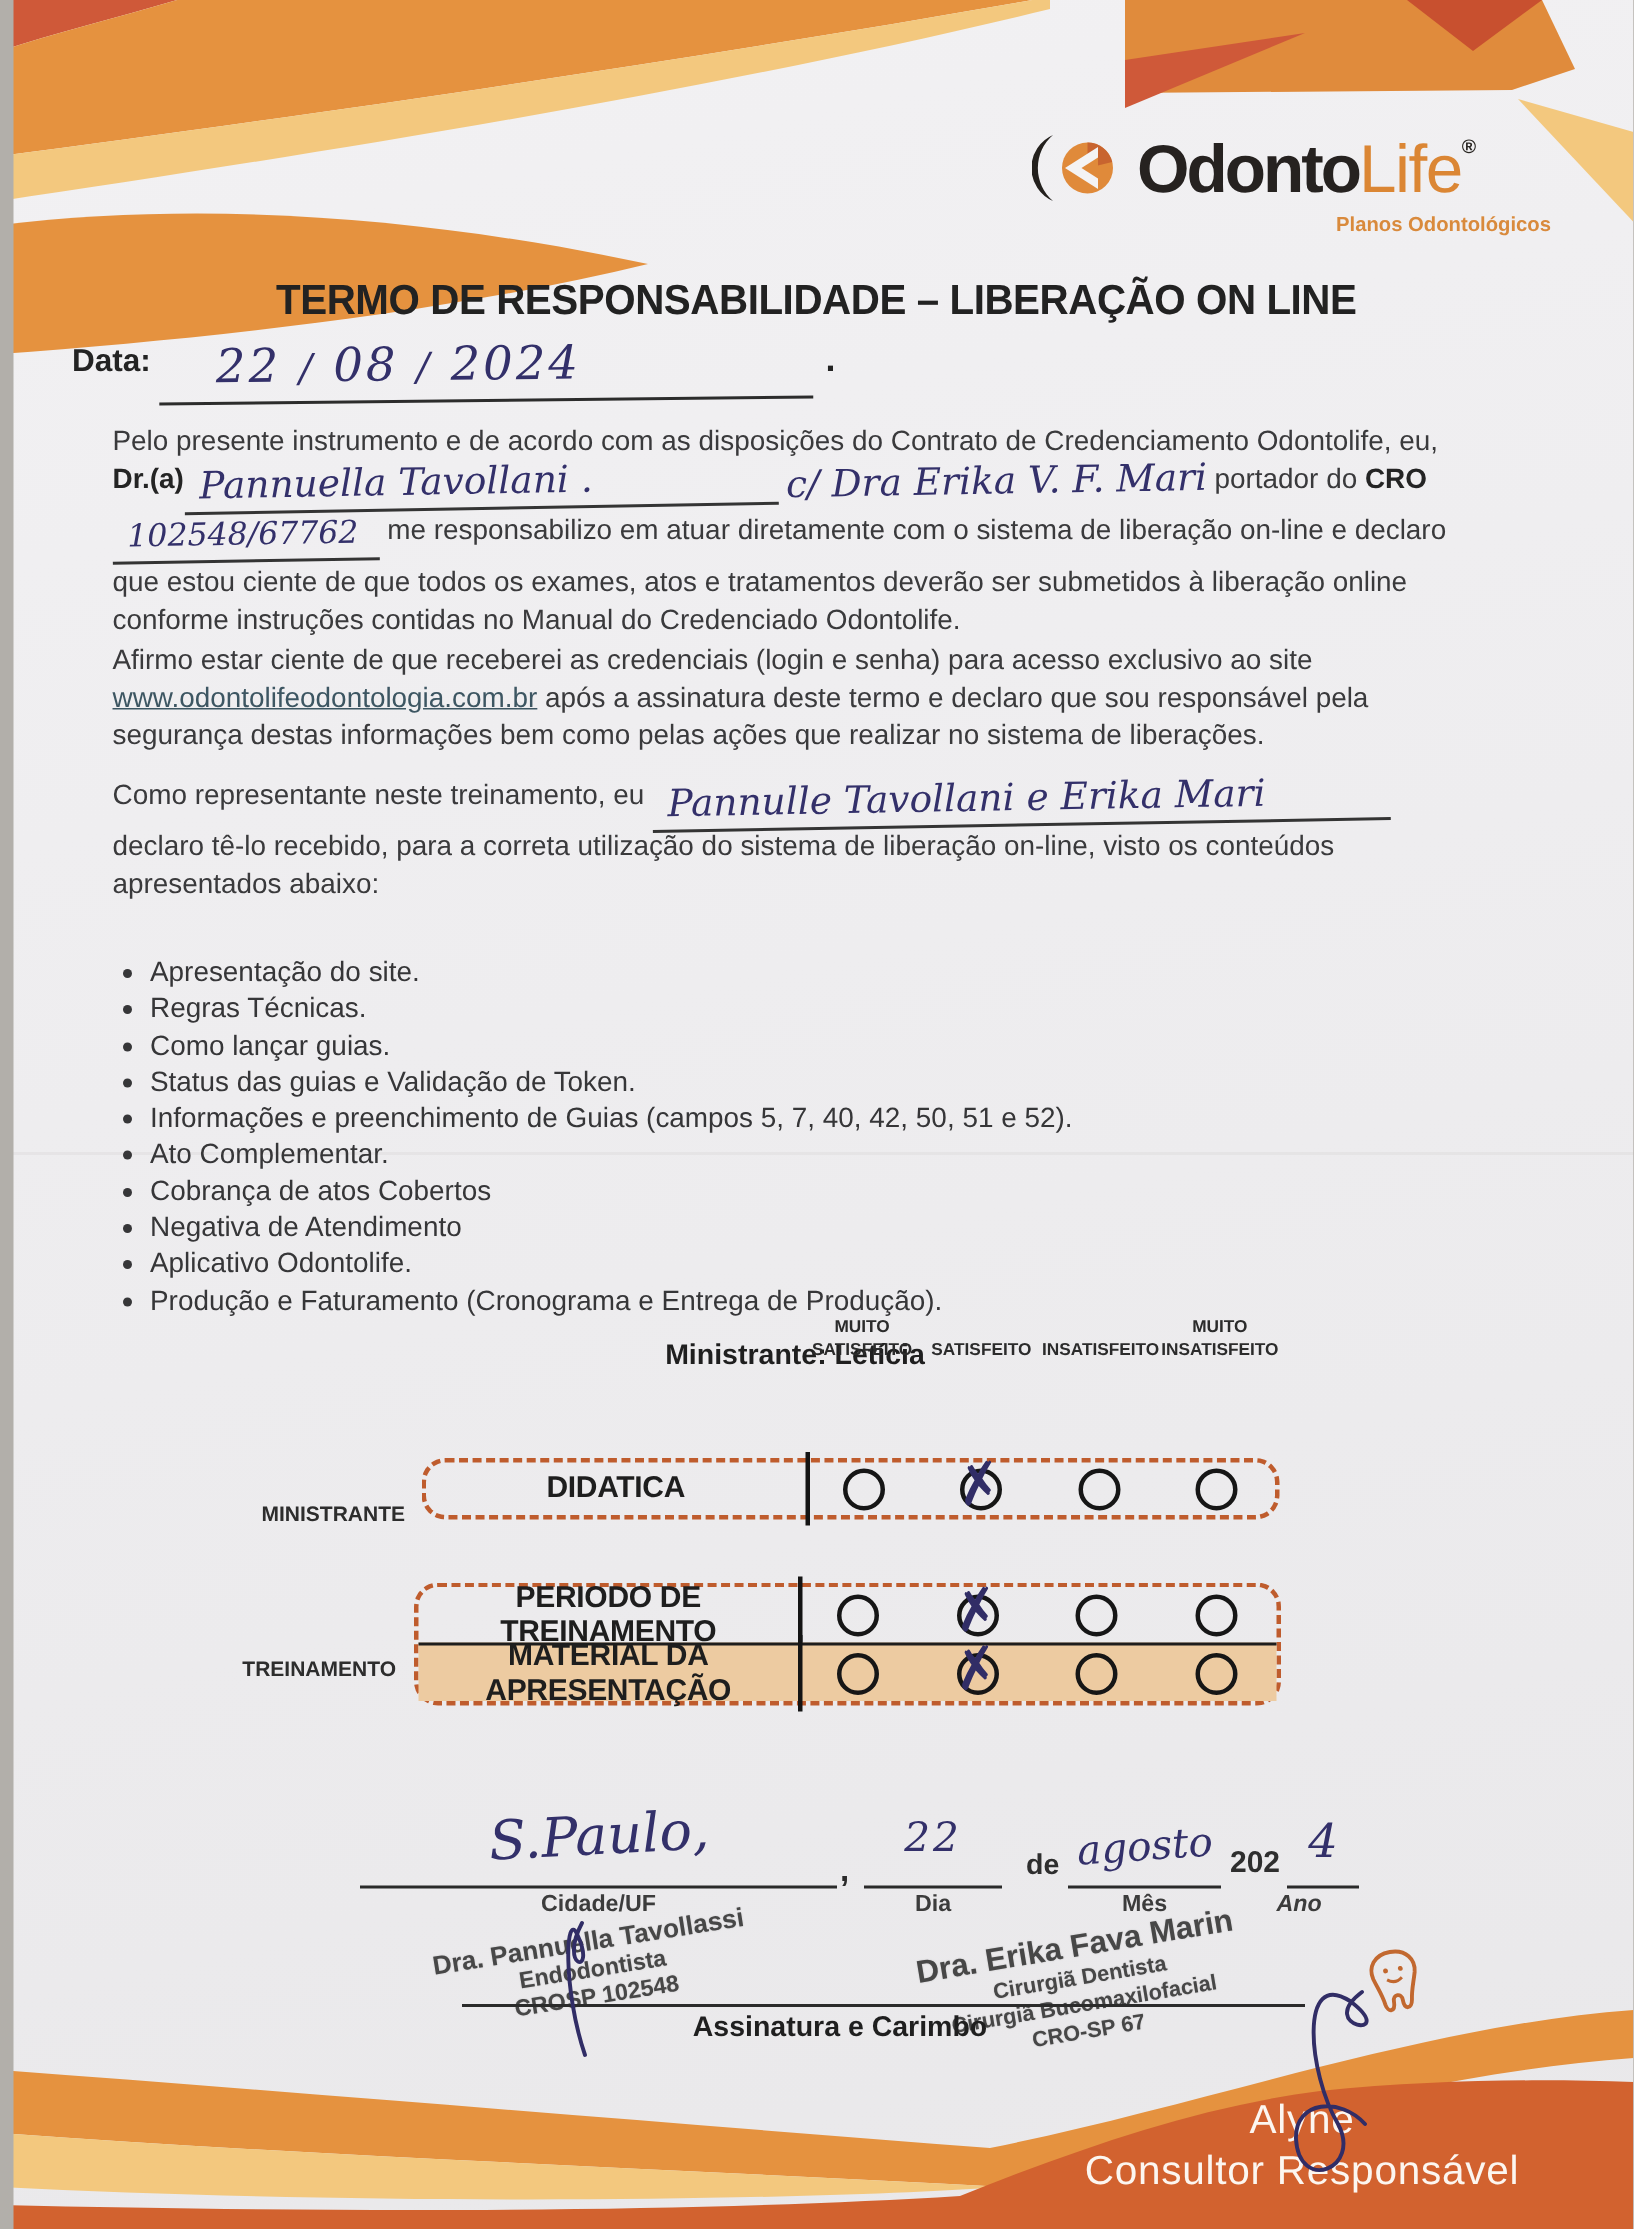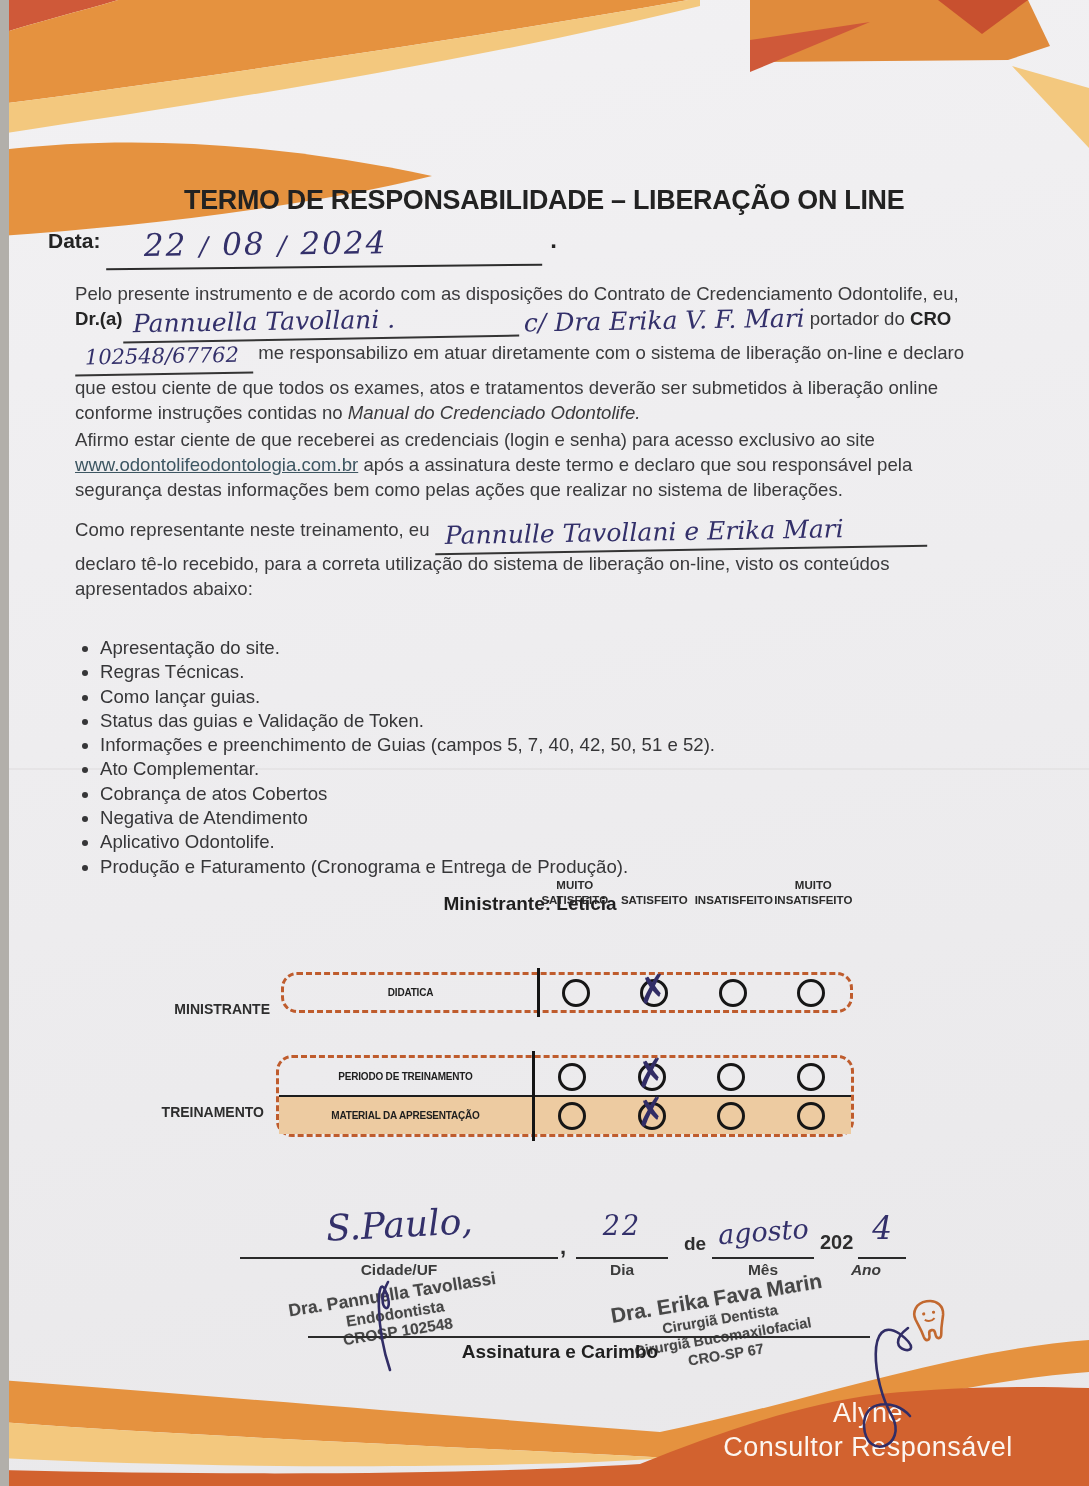--- a/index.html
+++ b/index.html
@@ -30,21 +30,21 @@
   .dateline{left:48px;top:226px;font-size:21px;font-weight:800;color:#232323;}
   .date-hand{display:inline-block;width:398px;border-bottom:2.5px solid #2c2c2c;
              font-size:31px;font-weight:400;line-height:26px;height:36px;vertical-align:-6px;
              padding-left:38px;letter-spacing:2px;transform:rotate(-.6deg);}
   .date-hand .sep{font-size:26px;padding:0 12px;}
   .date-period{font-size:24px;font-weight:800;padding-left:8px;}
 
   .para{left:75px;width:908px;font-size:18.6px;line-height:25px;color:#3a3a3c;font-weight:500;text-align:left;}
   .p1{top:281px;} .p2{top:427px;} .p3{top:517px;}
   .b{font-weight:800;color:#242424;}
-  .it{font-style:italic;}
+  .it{}
   .link{color:#3d5662;text-decoration:underline;font-weight:500;}
   .hand-inline{font-size:25px;line-height:18px;display:inline-block;height:26px;vertical-align:-4px;transform:rotate(-1deg);}
   .hand-u{border-bottom:2px solid #343434;padding:0 14px 0 10px;}
   .hand-u1{min-width:372px;}
   .hand-u2{min-width:128px;font-size:21px;}
   .hand-u3{min-width:468px;}
 
   .bullets{left:78px;top:636px;width:880px;}
   .bullets ul{margin:0;padding-left:22px;}
   .bullets li{font-size:18.6px;line-height:24.3px;color:#363638;font-weight:500;}
@@ -59,21 +59,21 @@
   .glabel1{left:118px;top:1001px;} .glabel2{left:112px;top:1104px;}
 
   .dbox{border:3px dashed #bf5c2d;border-radius:16px;background:transparent;}
   .box1{left:281px;top:972px;width:566px;}
   .box2{left:276px;top:1055px;width:572px;}
   .srow{display:flex;align-items:stretch;position:relative;}
   .box1 .srow{height:35px;} .box2 .srow{height:37px;}
   .srow+.srow{border-top:2px solid #1d1d1d;}
   .srow.shaded{background:#edcba1;}
   .rlabel{width:253px;display:flex;align-items:center;justify-content:center;
-          font-size:10px;font-weight:800;color:#1e1e1e;letter-spacing:-.2px;text-align:center;}
+          font-size:20px;font-weight:800;color:#1e1e1e;letter-spacing:-.2px;text-align:center;}
   .vline{position:absolute;left:253px;top:-7px;bottom:-7px;width:3px;background:#141414;}
   .answers{flex:1;display:flex;}
   .cell{flex:1;display:flex;align-items:center;justify-content:center;position:relative;}
   .circ{width:22px;height:22px;border:3.5px solid #161616;border-radius:50%;}
   .cell.marked::after{content:"✗";position:absolute;left:50%;top:50%;
         transform:translate(-54%,-58%) rotate(-10deg);font-family:"DejaVu Sans",sans-serif;
         font-size:37px;font-weight:700;color:#312d66;}
 
   
   .sigline{border-bottom:2.5px solid #2a2a2a;}
@@ -128,20 +128,35 @@
 
   <svg class="abs deco" style="left:0;top:1286px;" width="1089" height="200" viewBox="0 0 1089 200">
     <path d="M0,94 C240,112 450,130 660,146 C800,118 950,64 1089,54 L1089,86 C950,96 800,140 670,172 C450,160 220,152 0,136 Z" fill="#e5923f"></path>
     <path d="M0,136 C220,152 450,160 670,172 C520,182 240,184 0,172 Z" fill="#f3c87e"></path>
     <path d="M0,184 C260,190 480,188 640,178 C720,146 800,118 880,108 C960,100 1030,100 1089,102 L1089,200 L0,200 Z" fill="#d2622f"></path>
   </svg>
 
   <div class="abs wall-edge"></div>
   <div class="abs crease"></div>
 
+  <div class="abs logo content">
+    <div class="logo-row">
+      <span style="margin-right:8px;">
+        <svg width="62" height="56" viewBox="0 0 62 56">
+          <path d="M14,6 A24 24 0 0 0 14,50 A29 29 0 0 1 14,6 Z" fill="#23201d"></path>
+          <circle cx="37" cy="28" r="17" fill="#e08a3a"></circle>
+          <path d="M37,11 A17 17 0 0 1 53.5,24 L37,28 Z" fill="#c8642f"></path>
+          <path d="M22,28 L44,14 L44,42 Z" fill="#f4f3f4"></path>
+          <path d="M33,28 L44,21 L44,35 Z" fill="#e08a3a"></path>
+        </svg>
+      </span>
+      <span class="logo-text"><span>Odonto</span><span class="logo-life">Life</span><span class="logo-reg">®</span></span>
+    </div>
+    <div class="logo-tag">Planos Odontológicos</div>
+  </div>
 
   <div class="abs title content"><span>TERMO DE RESPONSABILIDADE – LIBERAÇÃO ON LINE</span></div>
 
   <div class="abs dateline content">
     <span>Data:</span>
     <span class="hand date-hand"><span>22</span><span class="sep">/</span><span>08</span><span class="sep">/</span><span>2024</span></span><span class="date-period">.</span>
   </div>
 
   <div class="abs para p1 content">
     <span>Pelo presente instrumento e de acordo com as disposições do Contrato de Credenciamento Odontolife, eu, </span><span class="b">Dr.(a)</span><span class="hand hand-inline hand-u hand-u1">Pannuella Tavollani .</span> <span class="hand hand-inline">c/ Dra Erika V. F. Mari</span>

